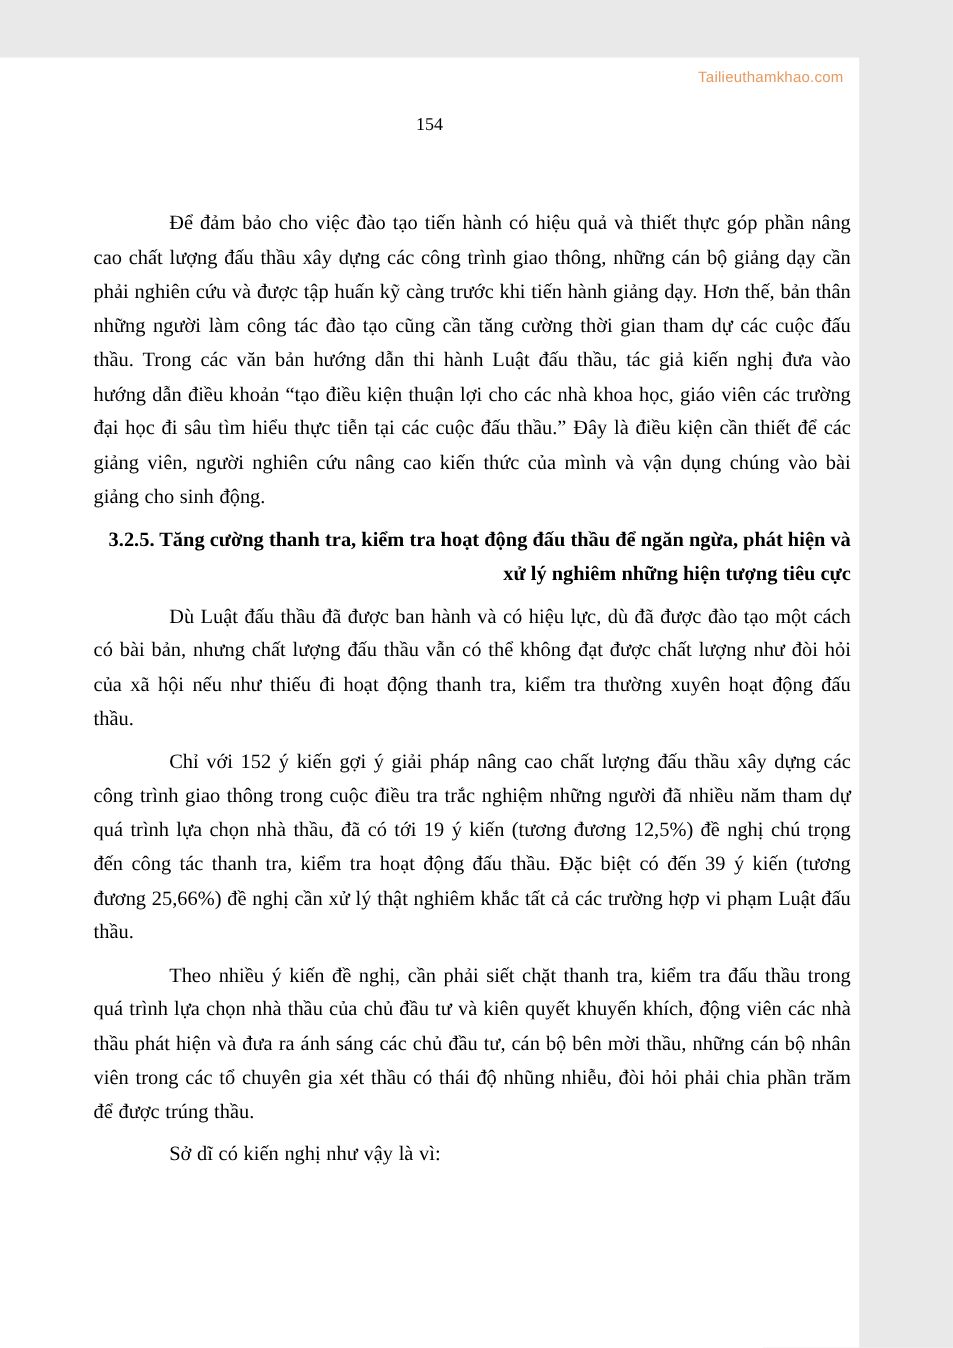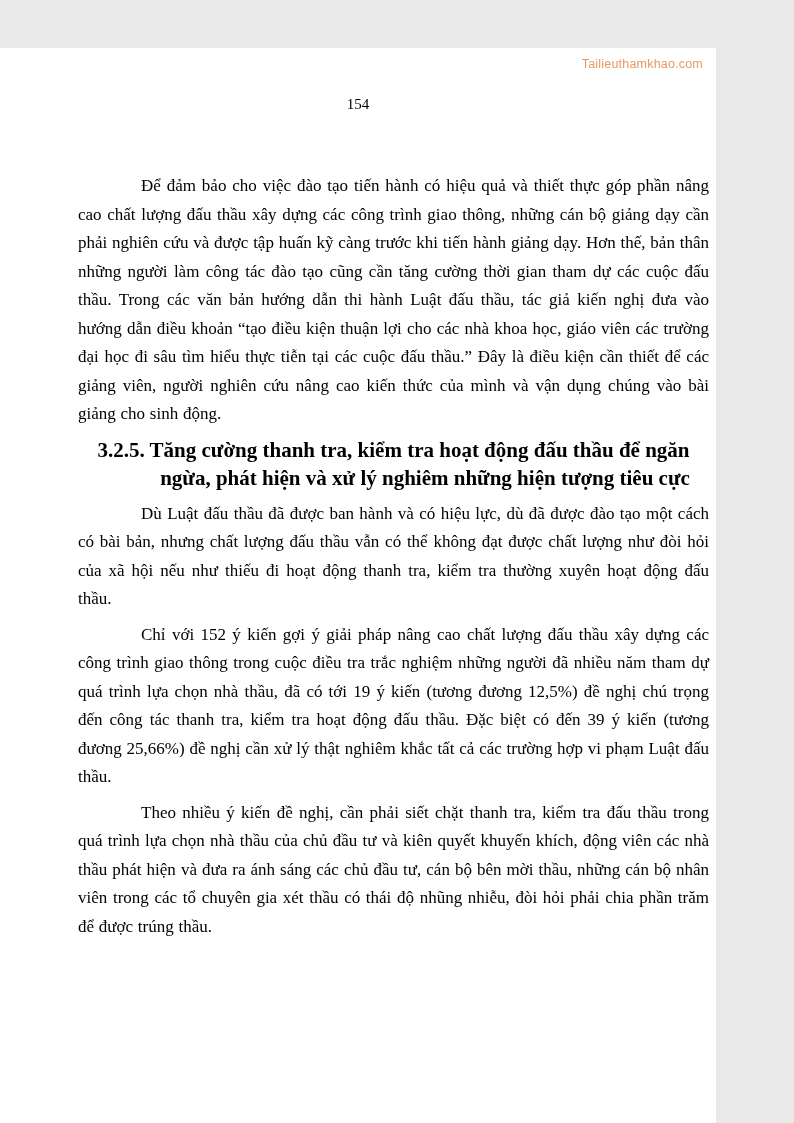--- a/index.html
+++ b/index.html
@@ -43,24 +43,24 @@
   }
   p.body-para {
     font-size: 17px;
     line-height: 28.5px;
     text-align: justify;
     text-indent: 63px;
     margin-bottom: 7px;
     word-spacing: 0.5px;
   }
   p.heading {
-    font-size: 21px;
+    font-size: 17px;
     line-height: 28.5px;
     font-weight: bold;
-    text-align: center;
+    text-align: right;
     padding-left: 63px;
     text-indent: -63px;
     margin: 3px 0 7px 0;
   }
   p .italic-lead { font-style: italic; }
 </style>
 </head>
 <body style="color: rgb(0, 0, 0);">
 
 <div class="page" style="background: rgb(255, 255, 255);">
@@ -68,14 +68,15 @@
 
   <div class="page-number">154</div>
 
   <div class="content">
 
   <p class="body-para">Để đảm bảo cho việc đào tạo tiến hành có hiệu quả và thiết thực góp phần nâng cao chất lượng đấu thầu xây dựng các công trình giao thông, những cán bộ giảng dạy cần phải nghiên cứu và được tập huấn kỹ càng trước khi tiến hành giảng dạy. Hơn thế, bản thân những người làm công tác đào tạo cũng cần tăng cường thời gian tham dự các cuộc đấu thầu. Trong các văn bản hướng dẫn thi hành Luật đấu thầu, tác giả kiến nghị đưa vào hướng dẫn điều khoản “tạo điều kiện thuận lợi cho các nhà khoa học, giáo viên các trường đại học đi sâu tìm hiểu thực tiễn tại các cuộc đấu thầu.” Đây là điều kiện cần thiết để các giảng viên, người nghiên cứu nâng cao kiến thức của mình và vận dụng chúng vào bài giảng cho sinh động.</p>
       <p class="heading"><span>3.2.5. </span>Tăng cường thanh tra, kiểm tra hoạt động đấu thầu để ngăn ngừa, phát hiện và xử lý nghiêm những hiện tượng tiêu cực</p>
       <p class="body-para">Dù Luật đấu thầu đã được ban hành và có hiệu lực, dù đã được đào tạo một cách có bài bản, nhưng chất lượng đấu thầu vẫn có thể không đạt được chất lượng như đòi hỏi của xã hội nếu như thiếu đi hoạt động thanh tra, kiểm tra thường xuyên hoạt động đấu thầu.</p>
       <p class="body-para">Chỉ với 152 ý kiến gợi ý giải pháp nâng cao chất lượng đấu thầu xây dựng các công trình giao thông trong cuộc điều tra trắc nghiệm những người đã nhiều năm tham dự quá trình lựa chọn nhà thầu, đã có tới 19 ý kiến (tương đương 12,5%) đề nghị chú trọng đến công tác thanh tra, kiểm tra hoạt động đấu thầu. Đặc biệt có đến 39 ý kiến (tương đương 25,66%) đề nghị cần xử lý thật nghiêm khắc tất cả các trường hợp vi phạm Luật đấu thầu.</p>
       <p class="body-para">Theo nhiều ý kiến đề nghị, cần phải siết chặt thanh tra, kiểm tra đấu thầu trong quá trình lựa chọn nhà thầu của chủ đầu tư và kiên quyết khuyến khích, động viên các nhà thầu phát hiện và đưa ra ánh sáng các chủ đầu tư, cán bộ bên mời thầu, những cán bộ nhân viên trong các tổ chuyên gia xét thầu có thái độ nhũng nhiễu, đòi hỏi phải chia phần trăm để được trúng thầu.</p>
+      <p class="body-para">Sở dĩ có kiến nghị như vậy là vì:</p>
     </div>
 </div>
 
 </body></html>

